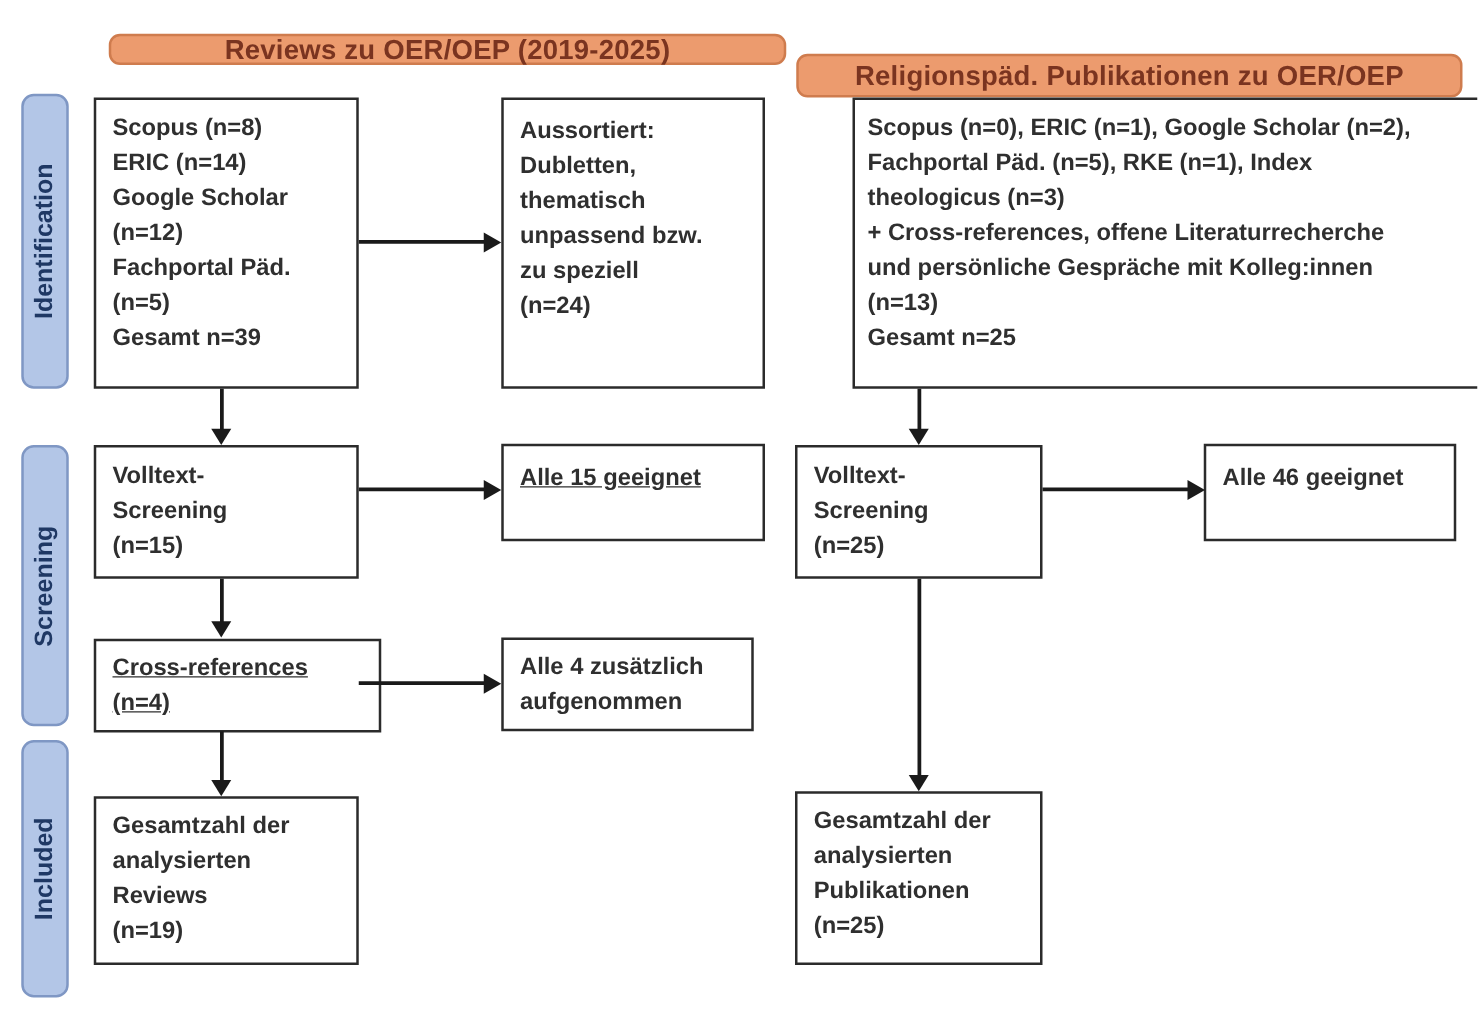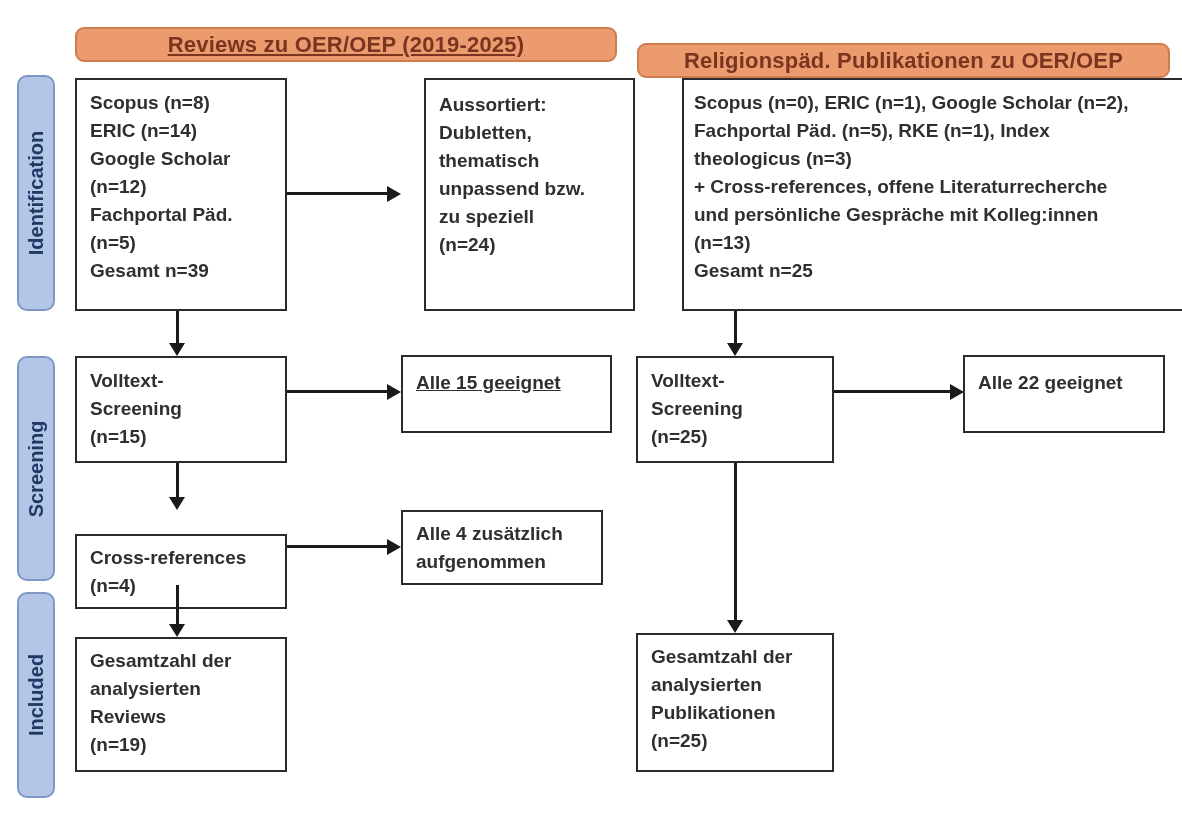--- a/index.html
+++ b/index.html
@@ -48,64 +48,64 @@
     position:absolute; width:0; height:0;
     border-left:8px solid transparent; border-right:8px solid transparent;
     border-top:13px solid var(--arrow,#1A1A1A);
   }
 </style>
 </head>
 <body>
 
 <div class="canvas">
 
-  <div class="hdr" style="left:75px; top:27px; width:542px; height:35px;text-decoration:underline;">Reviews zu OER/OEP (2019-2025)</div>
+  <div class="hdr" style="left:87px; top:27px; width:542px; height:25px;">Reviews zu OER/OEP (2019-2025)</div>
   <div class="hdr" style="left:637px; top:43px; width:533px; height:35px;">Religionspäd. Publikationen zu OER/OEP</div>
 
   <div class="stage" style="left:17px; top:75px; width:38px; height:236px;">
     <span>Identification</span>
   </div>
   <div class="stage" style="left:17px; top:356px; width:38px; height:225px;">
     <span>Screening</span>
   </div>
   <div class="stage" style="left:17px; top:592px; width:38px; height:206px;">
     <span>Included</span>
   </div>
 
   <div class="box" style="left:75px; top:78px; width:212px; height:233px; padding-top:9px;">Scopus (n=8)
 ERIC (n=14)
 Google Scholar
 (n=12)
 Fachportal Päd.
 (n=5)
 Gesamt n=39</div>
-  <div class="box" style="left:401px; top:78px; width:211px; height:233px; padding-top:11px;margin-left:23px;">Aussortiert:
+  <div class="box" style="left:401px; top:78px; width:211px; height:233px; padding-top:11px;">Aussortiert:
 Dubletten,
 thematisch
 unpassend bzw.
 zu speziell
 (n=24)</div>
   <div class="box" style="left:638px; top:78px; width:526px; height:233px; padding:9px 10px;margin-left:44px;">Scopus (n=0), ERIC (n=1), Google Scholar (n=2),
 Fachportal Päd. (n=5), RKE (n=1), Index
 theologicus (n=3)
 + Cross-references, offene Literaturrecherche
 und persönliche Gespräche mit Kolleg:innen
 (n=13)
 Gesamt n=25</div>
 
   <div class="box" style="left:75px; top:356px; width:212px; height:107px; padding-top:9px;">Volltext-
 Screening
 (n=15)</div>
   <div class="box" style="left:401px; top:355px; width:211px; height:78px; padding-top:12px;text-decoration:underline;">Alle 15 geeignet</div>
   <div class="box" style="left:636px; top:356px; width:198px; height:107px; padding-top:9px;">Volltext-
 Screening
 (n=25)</div>
-  <div class="box" style="left:963px; top:355px; width:202px; height:78px; padding-top:12px;">Alle 22 geeignet</div>
+  <div class="box" style="left:963px; top:355px; width:202px; height:78px; padding-top:12px;">Alle 46 geeignet</div>
 
-  <div class="box" style="left:75px; top:534px; width:212px; height:75px; padding-top:8px;">Cross-references
+  <div class="box" style="left:75px; top:511px; width:230px; height:75px; padding-top:8px;text-decoration:underline;">Cross-references
 (n=4)</div>
   <div class="box" style="left:401px; top:510px; width:202px; height:75px; padding-top:8px;">Alle 4 zusätzlich
 aufgenommen</div>
 
   <div class="box" style="left:75px; top:637px; width:212px; height:135px; padding-top:8px;">Gesamtzahl der
 analysierten
 Reviews
 (n=19)</div>
   <div class="box" style="left:636px; top:633px; width:198px; height:139px; padding-top:8px;">Gesamtzahl der
 analysierten

